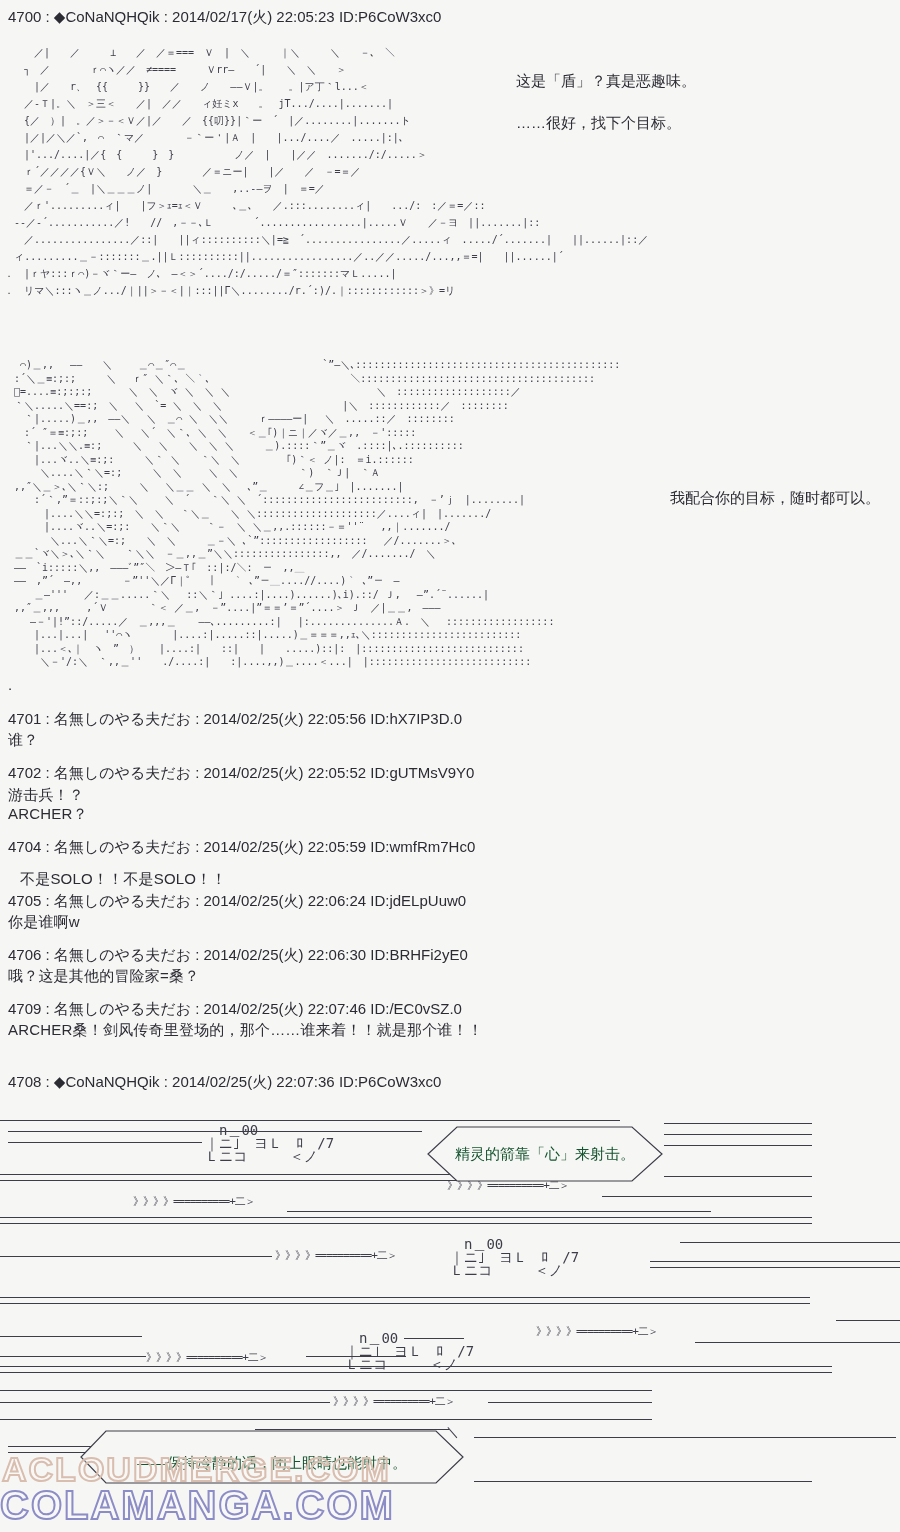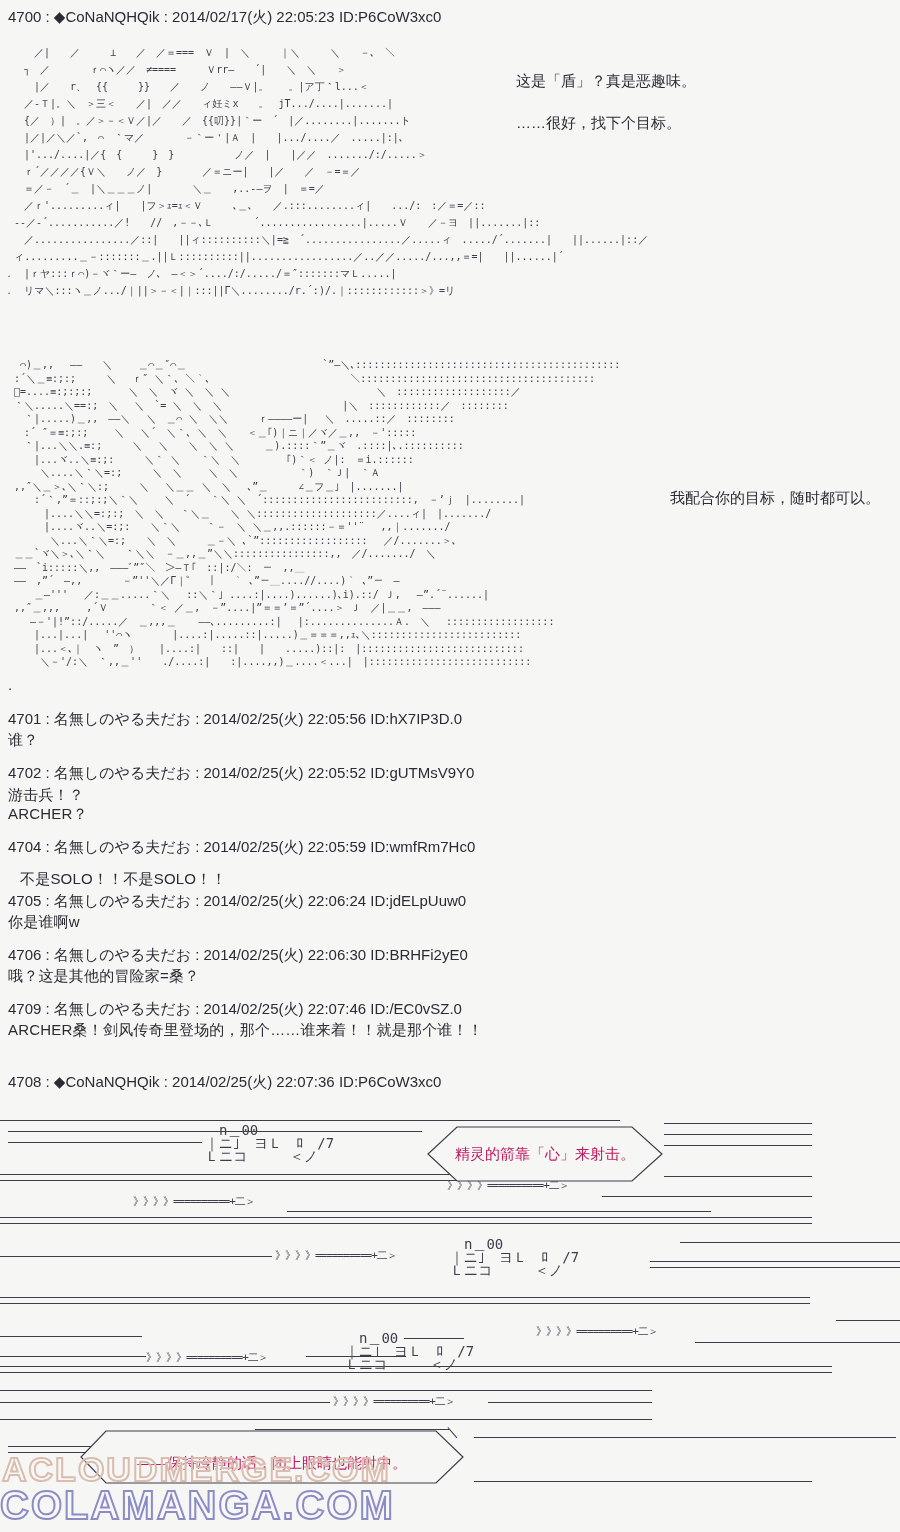--- a/index.html
+++ b/index.html
@@ -13,21 +13,21 @@
   .aa2{font-size:10px;line-height:13.5px;}
   .dialogue{font-size:15px;color:#2b2b33;}
   .hline{position:absolute;height:1px;background:#3d3d49;}
   .mark{position:absolute;font-family:"DejaVu Sans Mono",monospace;font-size:13px;color:#3d3d49;}
   .arrow{position:absolute;font-family:"DejaVu Sans Mono",monospace;font-size:11px;
          letter-spacing:-1px;color:#3d3d49;white-space:pre;}
   .figure{font-size:14px;line-height:13px;}
   .bubble{position:absolute;}
   .bubble svg{position:absolute;left:0;top:0;}
   .bubble .btxt{position:absolute;left:0;top:0;width:100%;height:100%;display:flex;
-                align-items:center;justify-content:center;font-size:15px;color:#be185d;}
+                align-items:center;justify-content:center;font-size:15px;color:#14532d;}
   .wm{position:absolute;font-weight:bold;color:rgba(255,255,255,0.25);
       font-family:"Liberation Sans",sans-serif;letter-spacing:2px;white-space:nowrap;}
   .wm1{left:2px;top:1450px;font-size:34px;-webkit-text-stroke:2px #d9bdae;}
   .wm2{left:0px;top:1483px;font-size:40px;-webkit-text-stroke:2px #8c8cc6;}
 </style>
 </head>
 <body>
 
 <div class="abs post-hdr" style="left:8px;top:8px;">4700 : ◆CoNaNQHQik : 2014/02/17(火) 22:05:23 ID:P6CoW3xc0</div>
 

